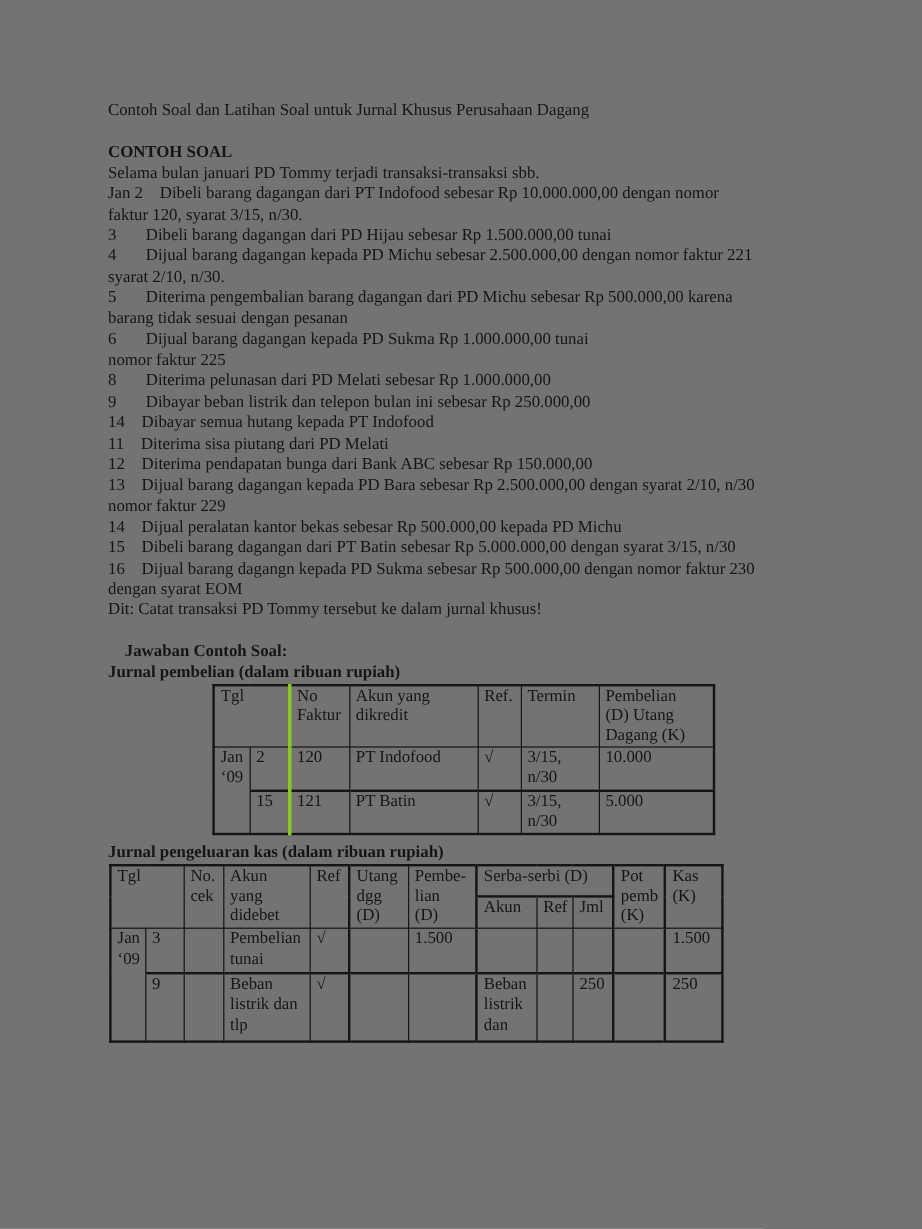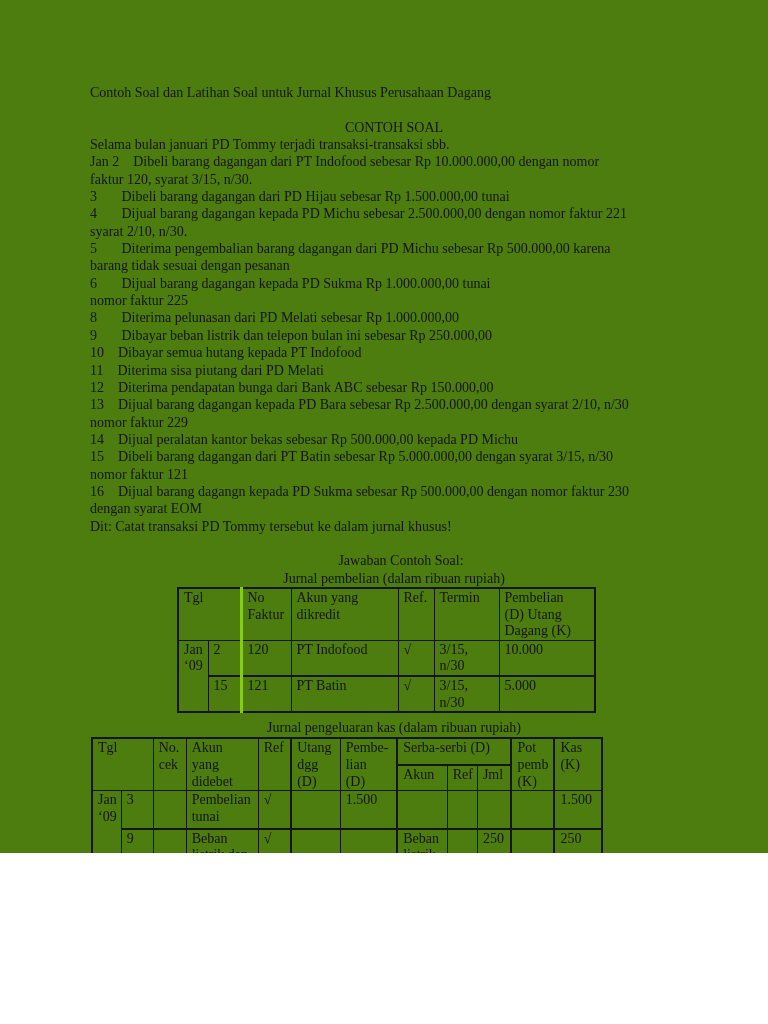--- a/index.html
+++ b/index.html
@@ -1,25 +1,25 @@
 <!DOCTYPE html>
 <html><head>
 <meta charset="utf-8">
 <style>
   html,body { margin:0; padding:0; }
   body {
     width:768px; height:1024px; background:#ffffff; color:#151515;
     font-family:"Liberation Serif","DejaVu Serif",serif;
     font-size:14px;
   }
-  .page { position:relative; width:768px; height:853px; overflow:hidden; background:#4d7c0f; }
+  .page { position:relative; width:768px; height:1024px; overflow:hidden; background:#737373; }
   .content { position:absolute; left:90px; top:84px; width:608px; }
   .line { white-space:pre; line-height:17.35px; min-height:17.35px; }
   .doc-title { line-height:17.35px; margin-bottom:17.35px; }
-  .bold { font-weight:normal;text-align:center; }
+  .bold { font-weight:bold; }
   .answer-heading { margin-top:17.35px;margin-left:14px; }
   table { border-collapse:collapse; table-layout:fixed; }
   td {
     border:1px solid #151515; vertical-align:top; padding:1px 4px 0 5px;
     line-height:16.6px; white-space:pre-line; overflow:hidden;
   }
   
   .t1 { margin-left:87px; border:2px solid #151515; }
   .t1 .bL3 { border-left:3px solid #84cc16; }
   .t1 .thickTop td { border-top:2px solid #151515; }
@@ -52,28 +52,27 @@
     <div class="line">faktur 120, syarat 3/15, n/30.</div>
     <div class="line">3       Dibeli barang dagangan dari PD Hijau sebesar Rp 1.500.000,00 tunai</div>
     <div class="line">4       Dijual barang dagangan kepada PD Michu sebesar 2.500.000,00 dengan nomor faktur 221</div>
     <div class="line">syarat 2/10, n/30.</div>
     <div class="line">5       Diterima pengembalian barang dagangan dari PD Michu sebesar Rp 500.000,00 karena</div>
     <div class="line">barang tidak sesuai dengan pesanan</div>
     <div class="line">6       Dijual barang dagangan kepada PD Sukma Rp 1.000.000,00 tunai</div>
     <div class="line">nomor faktur 225</div>
     <div class="line">8       Diterima pelunasan dari PD Melati sebesar Rp 1.000.000,00</div>
     <div class="line">9       Dibayar beban listrik dan telepon bulan ini sebesar Rp 250.000,00</div>
-    <div class="line">10    Dibayar semua hutang kepada PT Indofood</div>
+    <div class="line">14    Dibayar semua hutang kepada PT Indofood</div>
     <div class="line">11    Diterima sisa piutang dari PD Melati</div>
     <div class="line">12    Diterima pendapatan bunga dari Bank ABC sebesar Rp 150.000,00</div>
     <div class="line">13    Dijual barang dagangan kepada PD Bara sebesar Rp 2.500.000,00 dengan syarat 2/10, n/30</div>
     <div class="line">nomor faktur 229</div>
     <div class="line">14    Dijual peralatan kantor bekas sebesar Rp 500.000,00 kepada PD Michu</div>
     <div class="line">15    Dibeli barang dagangan dari PT Batin sebesar Rp 5.000.000,00 dengan syarat 3/15, n/30</div>
-    <div class="line">nomor faktur 121</div>
     <div class="line">16    Dijual barang dagangn kepada PD Sukma sebesar Rp 500.000,00 dengan nomor faktur 230</div>
     <div class="line">dengan syarat EOM</div>
     <div class="line">Dit: Catat transaksi PD Tommy tersebut ke dalam jurnal khusus!</div>
 
     <div class="line bold answer-heading">Jawaban Contoh Soal:</div>
     <div class="line bold">Jurnal pembelian (dalam ribuan rupiah)</div>
 
     <table class="t1">
       <colgroup>
         <col style="width:30px">

